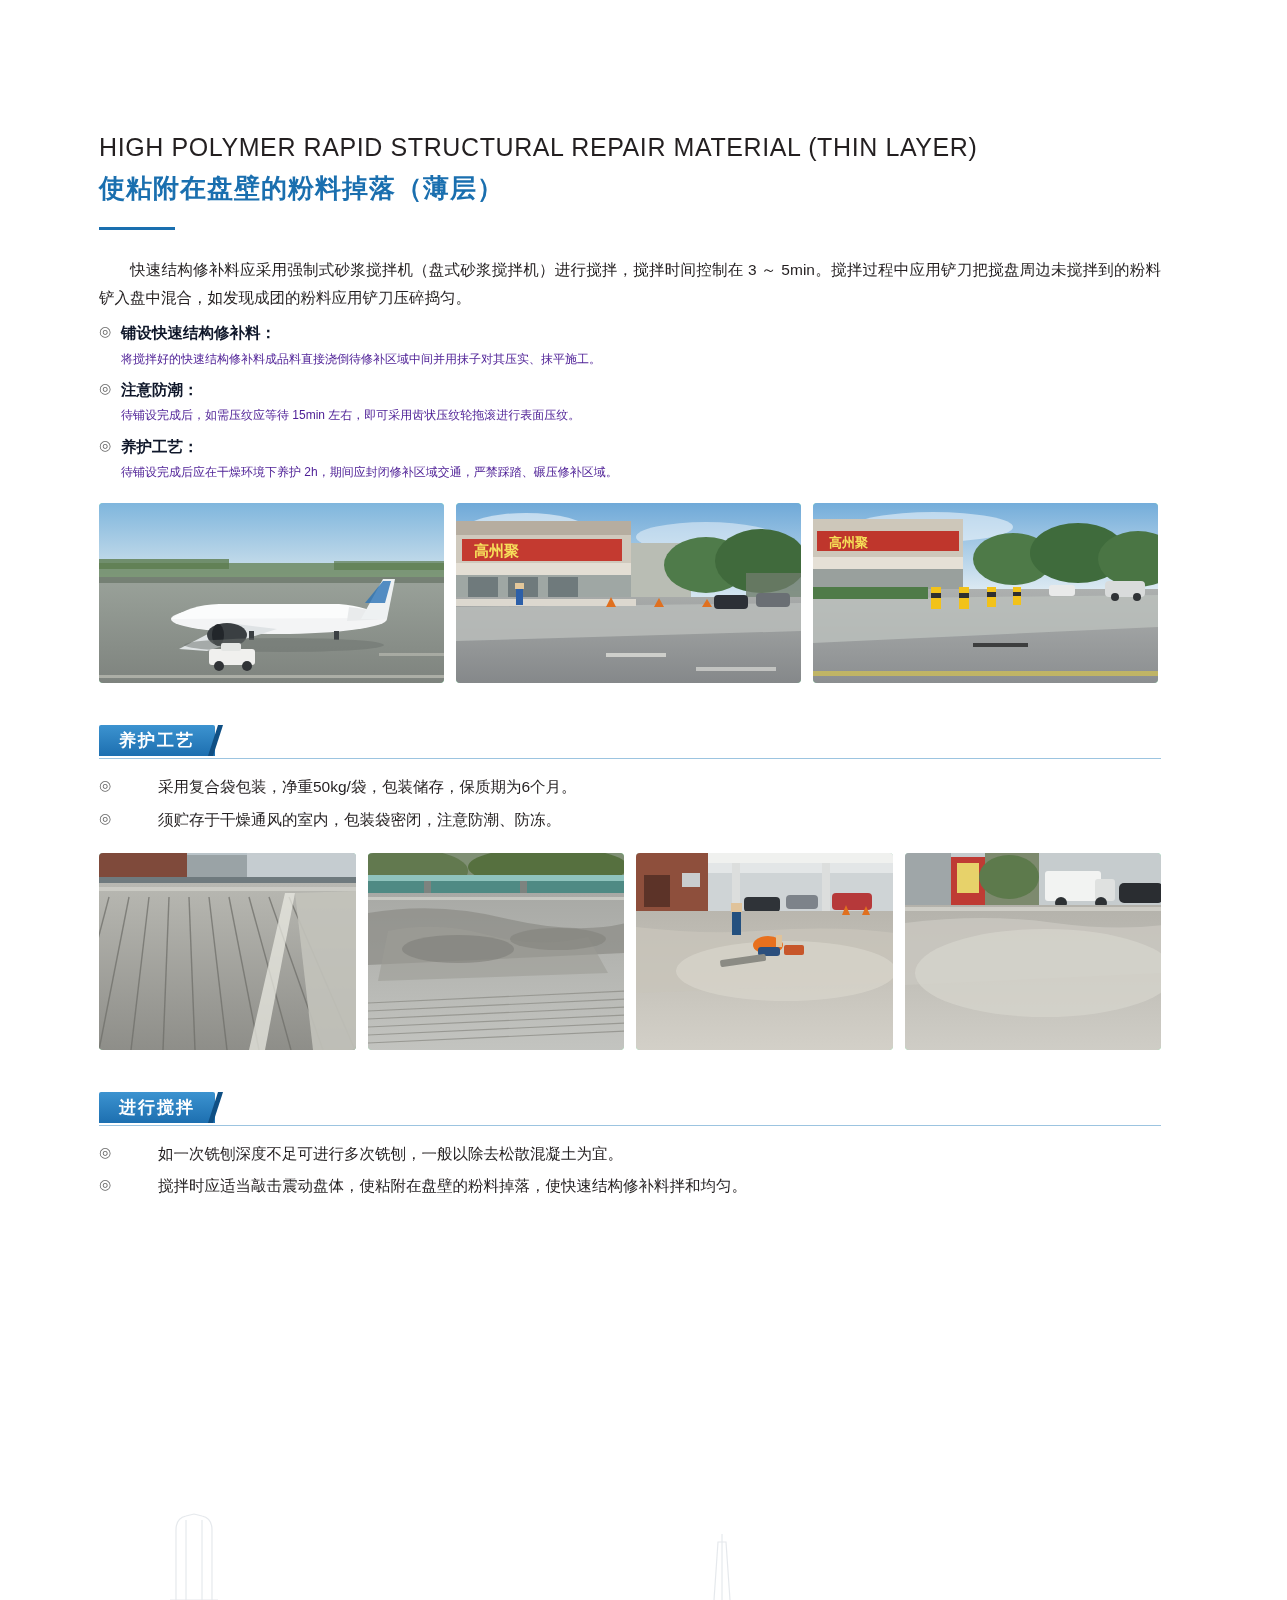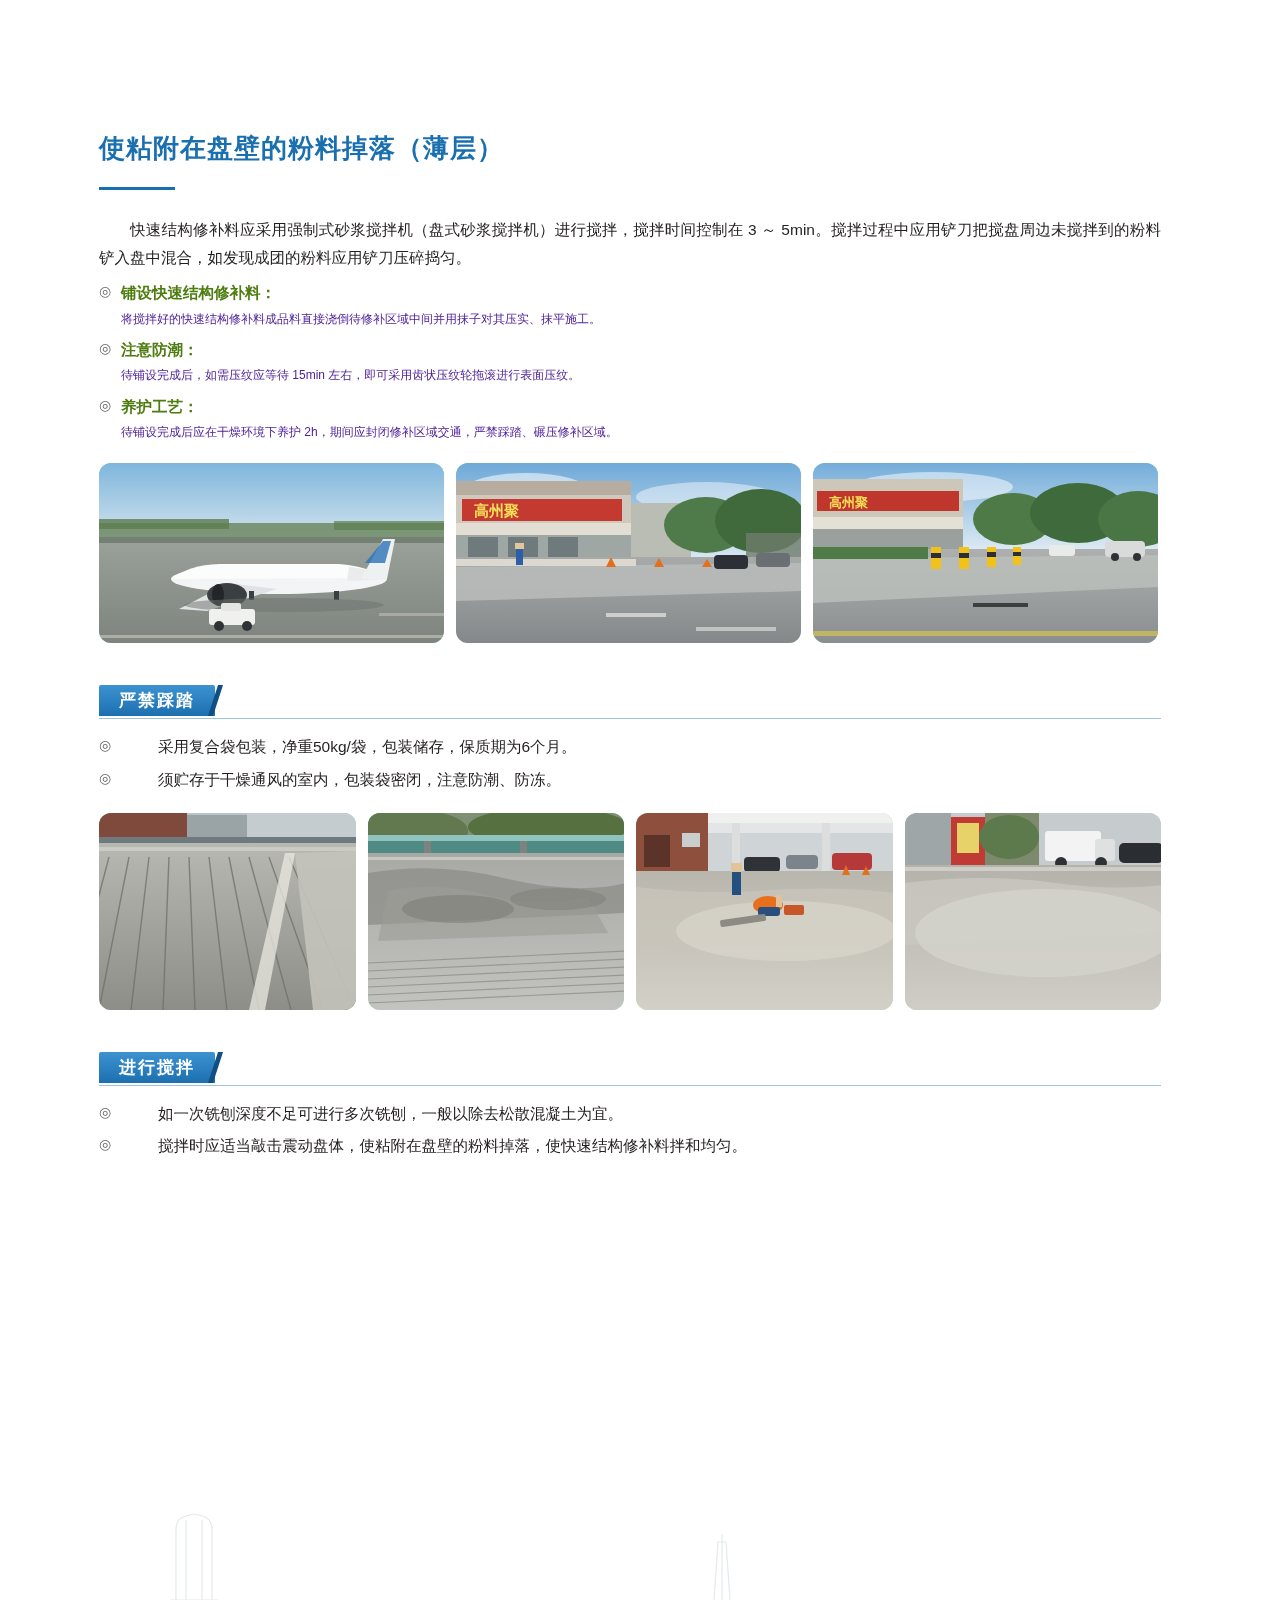--- a/index.html
+++ b/index.html
@@ -72,39 +72,39 @@
     flex: 0 0 auto;
     width: 22px;
     font-size: 14px;
     color: #6a6a6a;
     line-height: 1.85;
   }
   .bullet-head {
     font-size: 15.5px;
     font-weight: 700;
     line-height: 1.85;
-    color: #4d7c0f;
+    color: #0f172a;
   }
   .sub-para {
     font-size: 12px;
     line-height: 1.85;
     margin: 0 0 0 22px;
     color: #4c1d95;
   }
 
   
   .photo-strip {
     display: flex;
     gap: 12px;
     margin-top: 18px;
   }
   .photo {
     position: relative;
     overflow: hidden;
-    border-radius: 12px;
+    border-radius: 4px;
     background: #86efac;
     text-align: center;
   }
 
   
   .section {
     margin-top: 42px;
   }
   .sec-head {
     position: relative;
@@ -170,20 +170,21 @@
     opacity: 0.30;
   }
 </style>
 </head>
 <body>
 
 <div class="page">
 
   <div class="content">
 
+    <h1 class="title-en">HIGH POLYMER RAPID STRUCTURAL REPAIR MATERIAL (THIN LAYER)</h1>
     <h2 class="title-cn">使粘附在盘壁的粉料掉落（薄层）</h2>
     <div class="title-rule"></div>
 
     <div style="height:26px"></div>
     <p class="para indent">快速结构修补料应采用强制式砂浆搅拌机（盘式砂浆搅拌机）进行搅拌，搅拌时间控制在 3 ～ 5min。搅拌过程中应用铲刀把搅盘周边未搅拌到的粉料铲入盘中混合，如发现成团的粉料应用铲刀压碎捣匀。</p>
 
     <div class="bullet-row">
       <span class="bullet-mark">◎</span>
       <span class="bullet-head">铺设快速结构修补料：</span>
     </div>
@@ -353,21 +354,21 @@
           <rect x="0" y="168" width="345" height="5" fill="#e9d23f" opacity="0.55"></rect>
           <rect x="160" y="140" width="55" height="4" fill="#ededе7" opacity="0.6"></rect>
         </svg>
       </div>
 
     </div>
 
     <div class="section">
       <div class="sec-head">
         <div class="sec-rule-lite"></div>
-        <div class="sec-tab">严禁踩踏</div>
+        <div class="sec-tab">养护工艺</div>
         <div class="sec-tab-edge" style="left: 114px;"></div>
       </div>
       <div class="sec-body">
         <div class="li">
           <span class="mark">◎</span>
           <span class="txt">采用复合袋包装，净重50kg/袋，包装储存，保质期为6个月。</span>
         </div>
         <div class="li">
           <span class="mark">◎</span>
           <span class="txt">须贮存于干燥通风的室内，包装袋密闭，注意防潮、防冻。</span>

